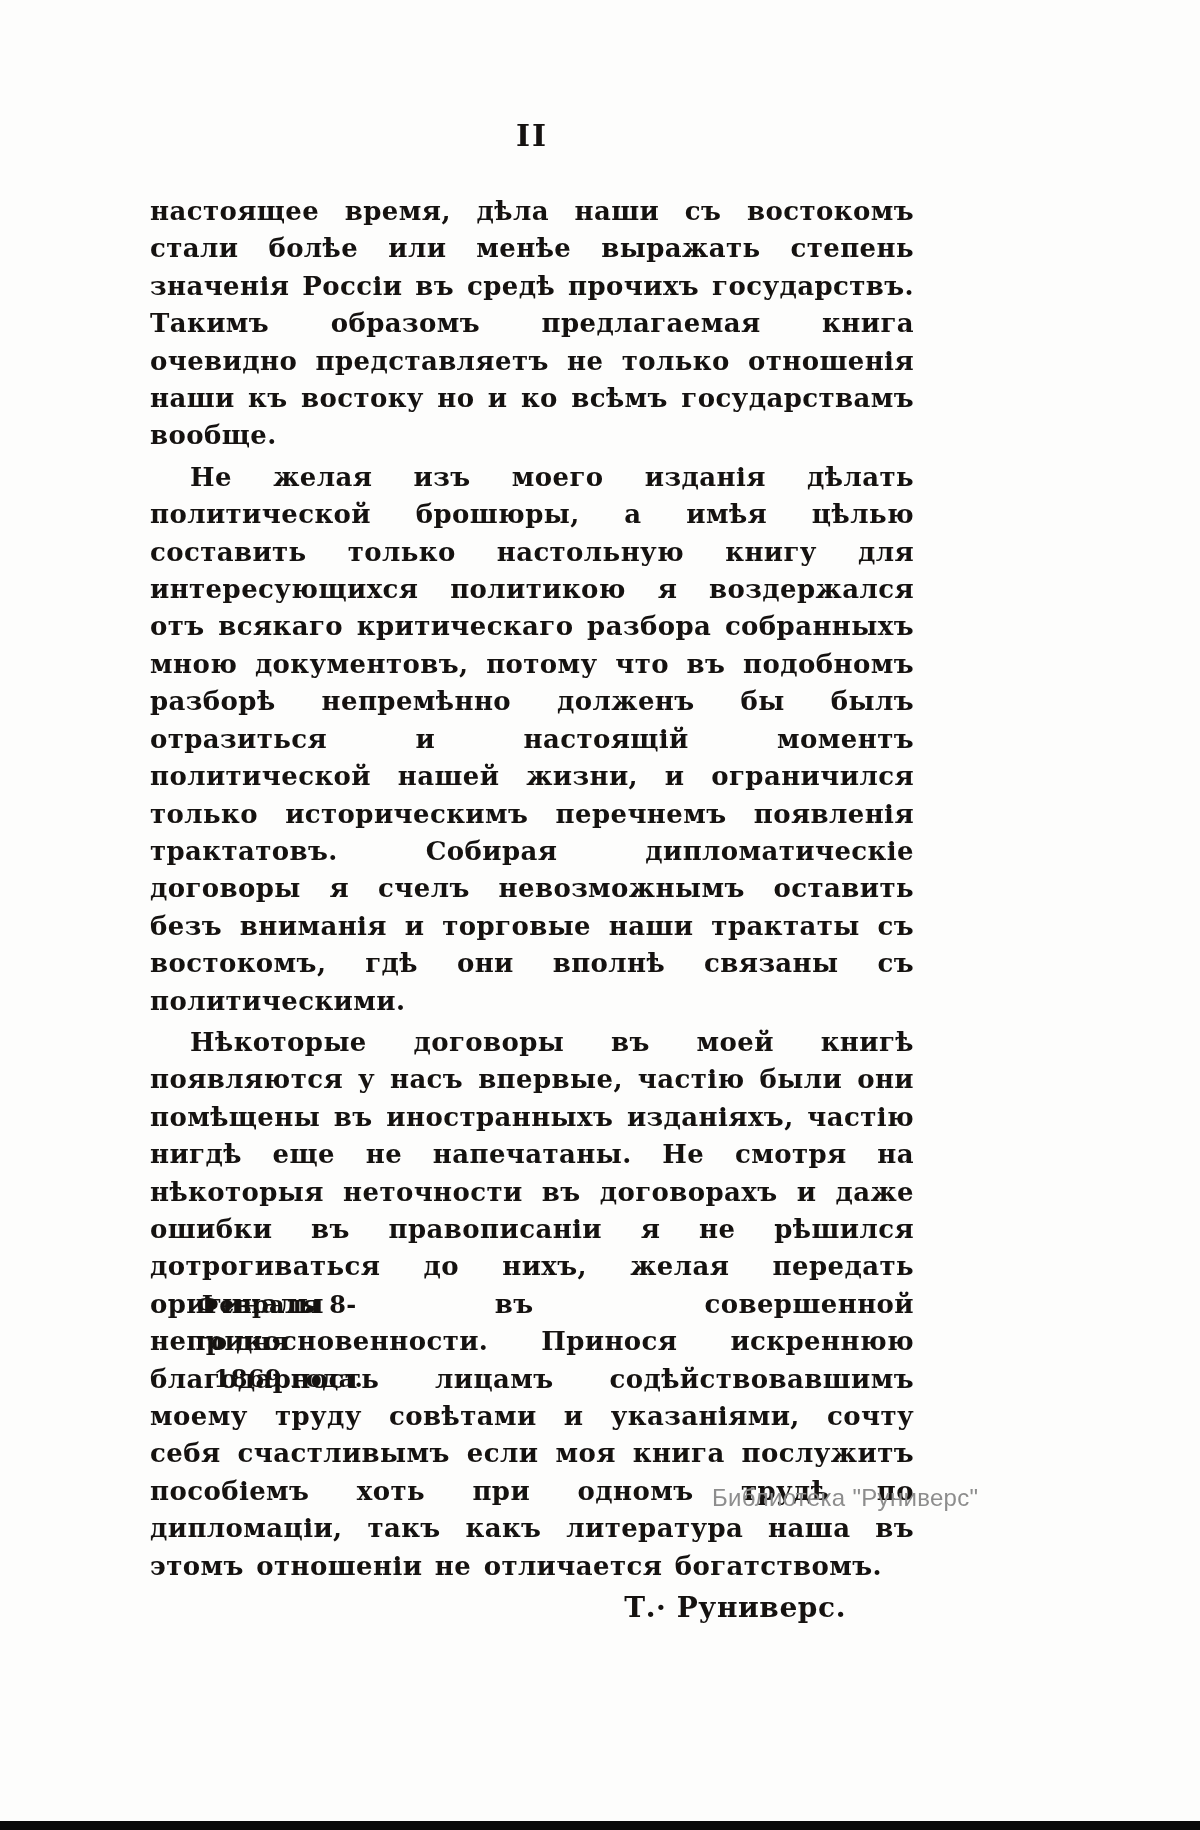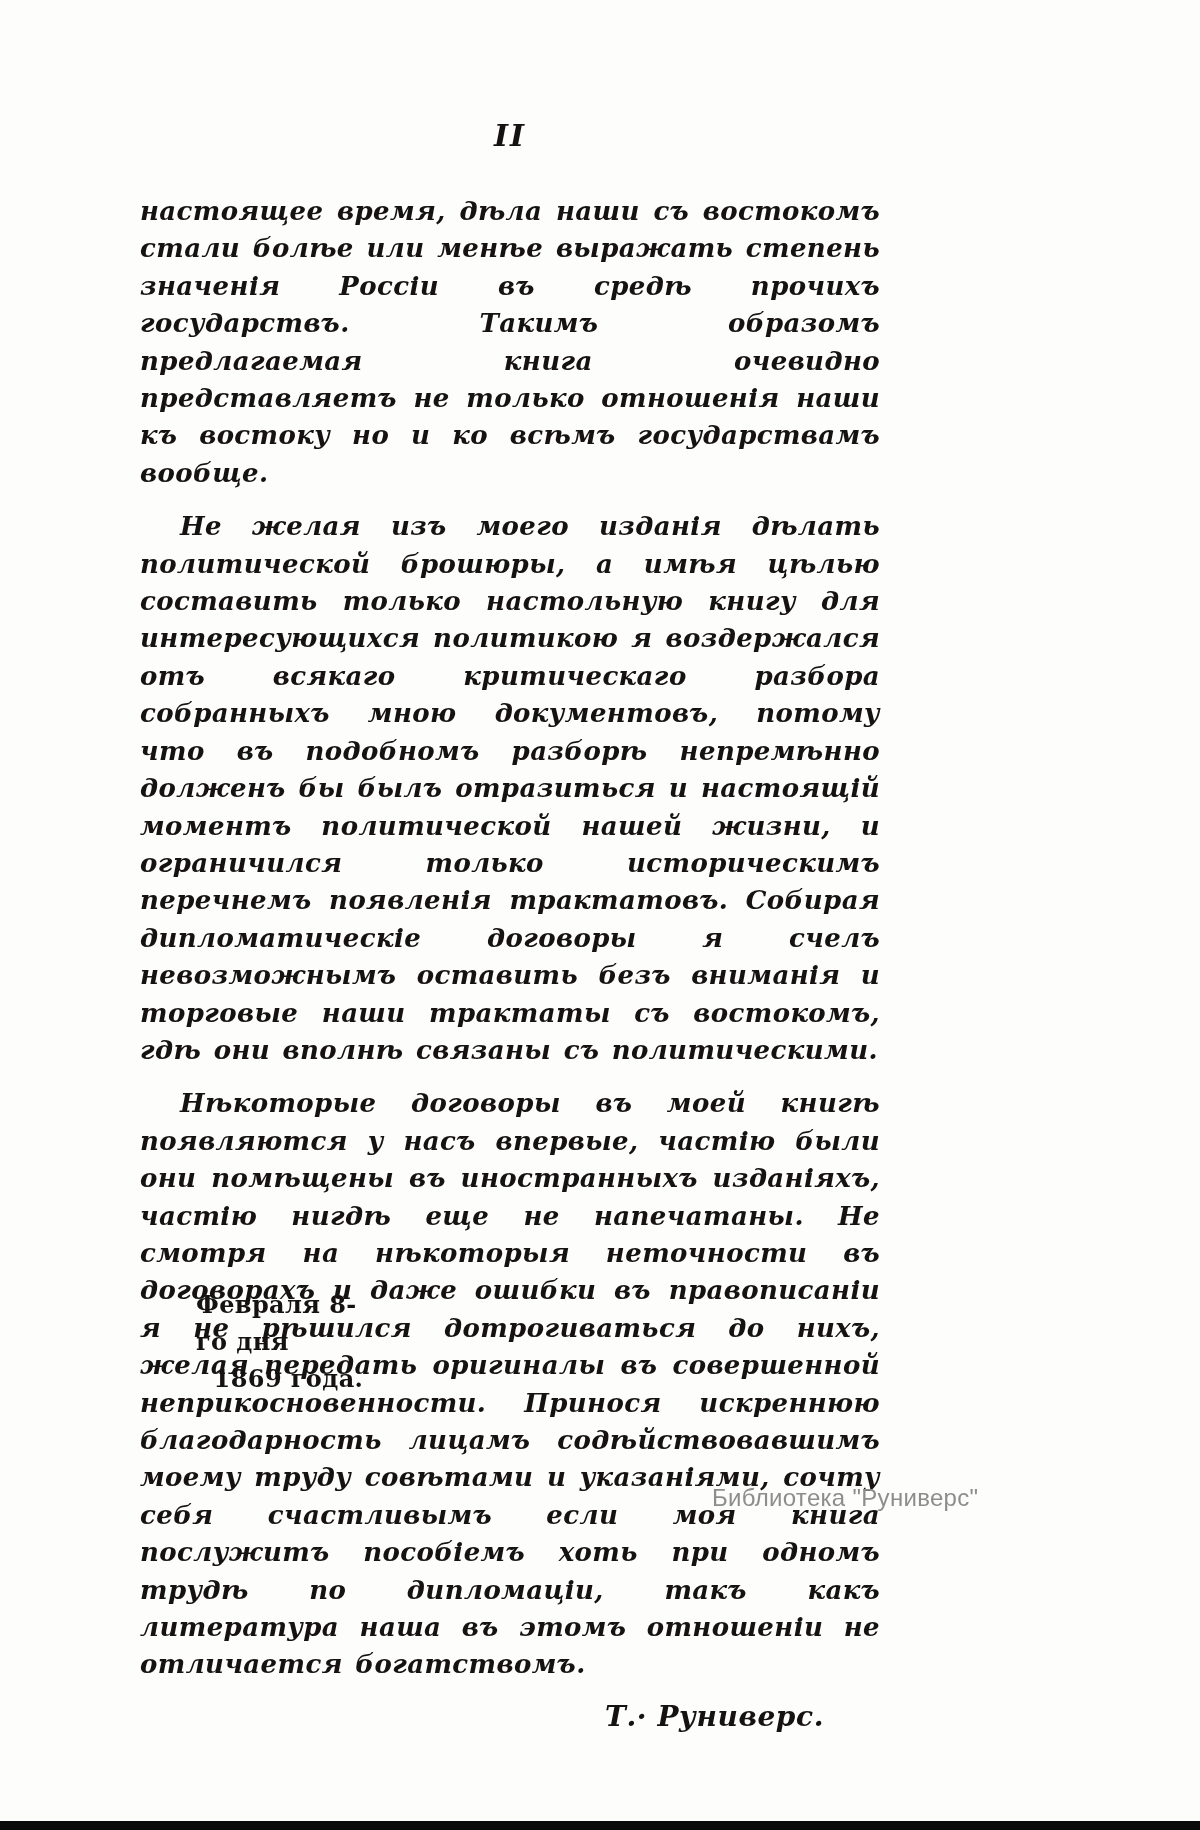--- a/index.html
+++ b/index.html
@@ -11,34 +11,33 @@
     position: relative;
     width: 1200px;
     height: 1830px;
     background: #fdfdfc;
     overflow: hidden;
     font-family: "DejaVu Serif", "Liberation Serif", serif;
     color: #151210;
   }
   .text-block {
     position: absolute;
-    left: 124px;
+    left: 146px;
     top: 118px;
     width: 772px;
-    font-style: italic;
   }
   .page-number {
     text-align: center;
     font-size: 30px;
     font-weight: bold;
     letter-spacing: 2px;
     margin-bottom: 40px;
   }
   .body-text p {
-    margin: 16px;
+    margin: 4px;
     font-size: 26px;
     font-weight: bold;
     line-height: 37.4px;
     letter-spacing: 0.4px;
     word-spacing: 3px;
     text-align: justify;
   }
   .body-text p.indent {
     text-indent: 40px;
   }

